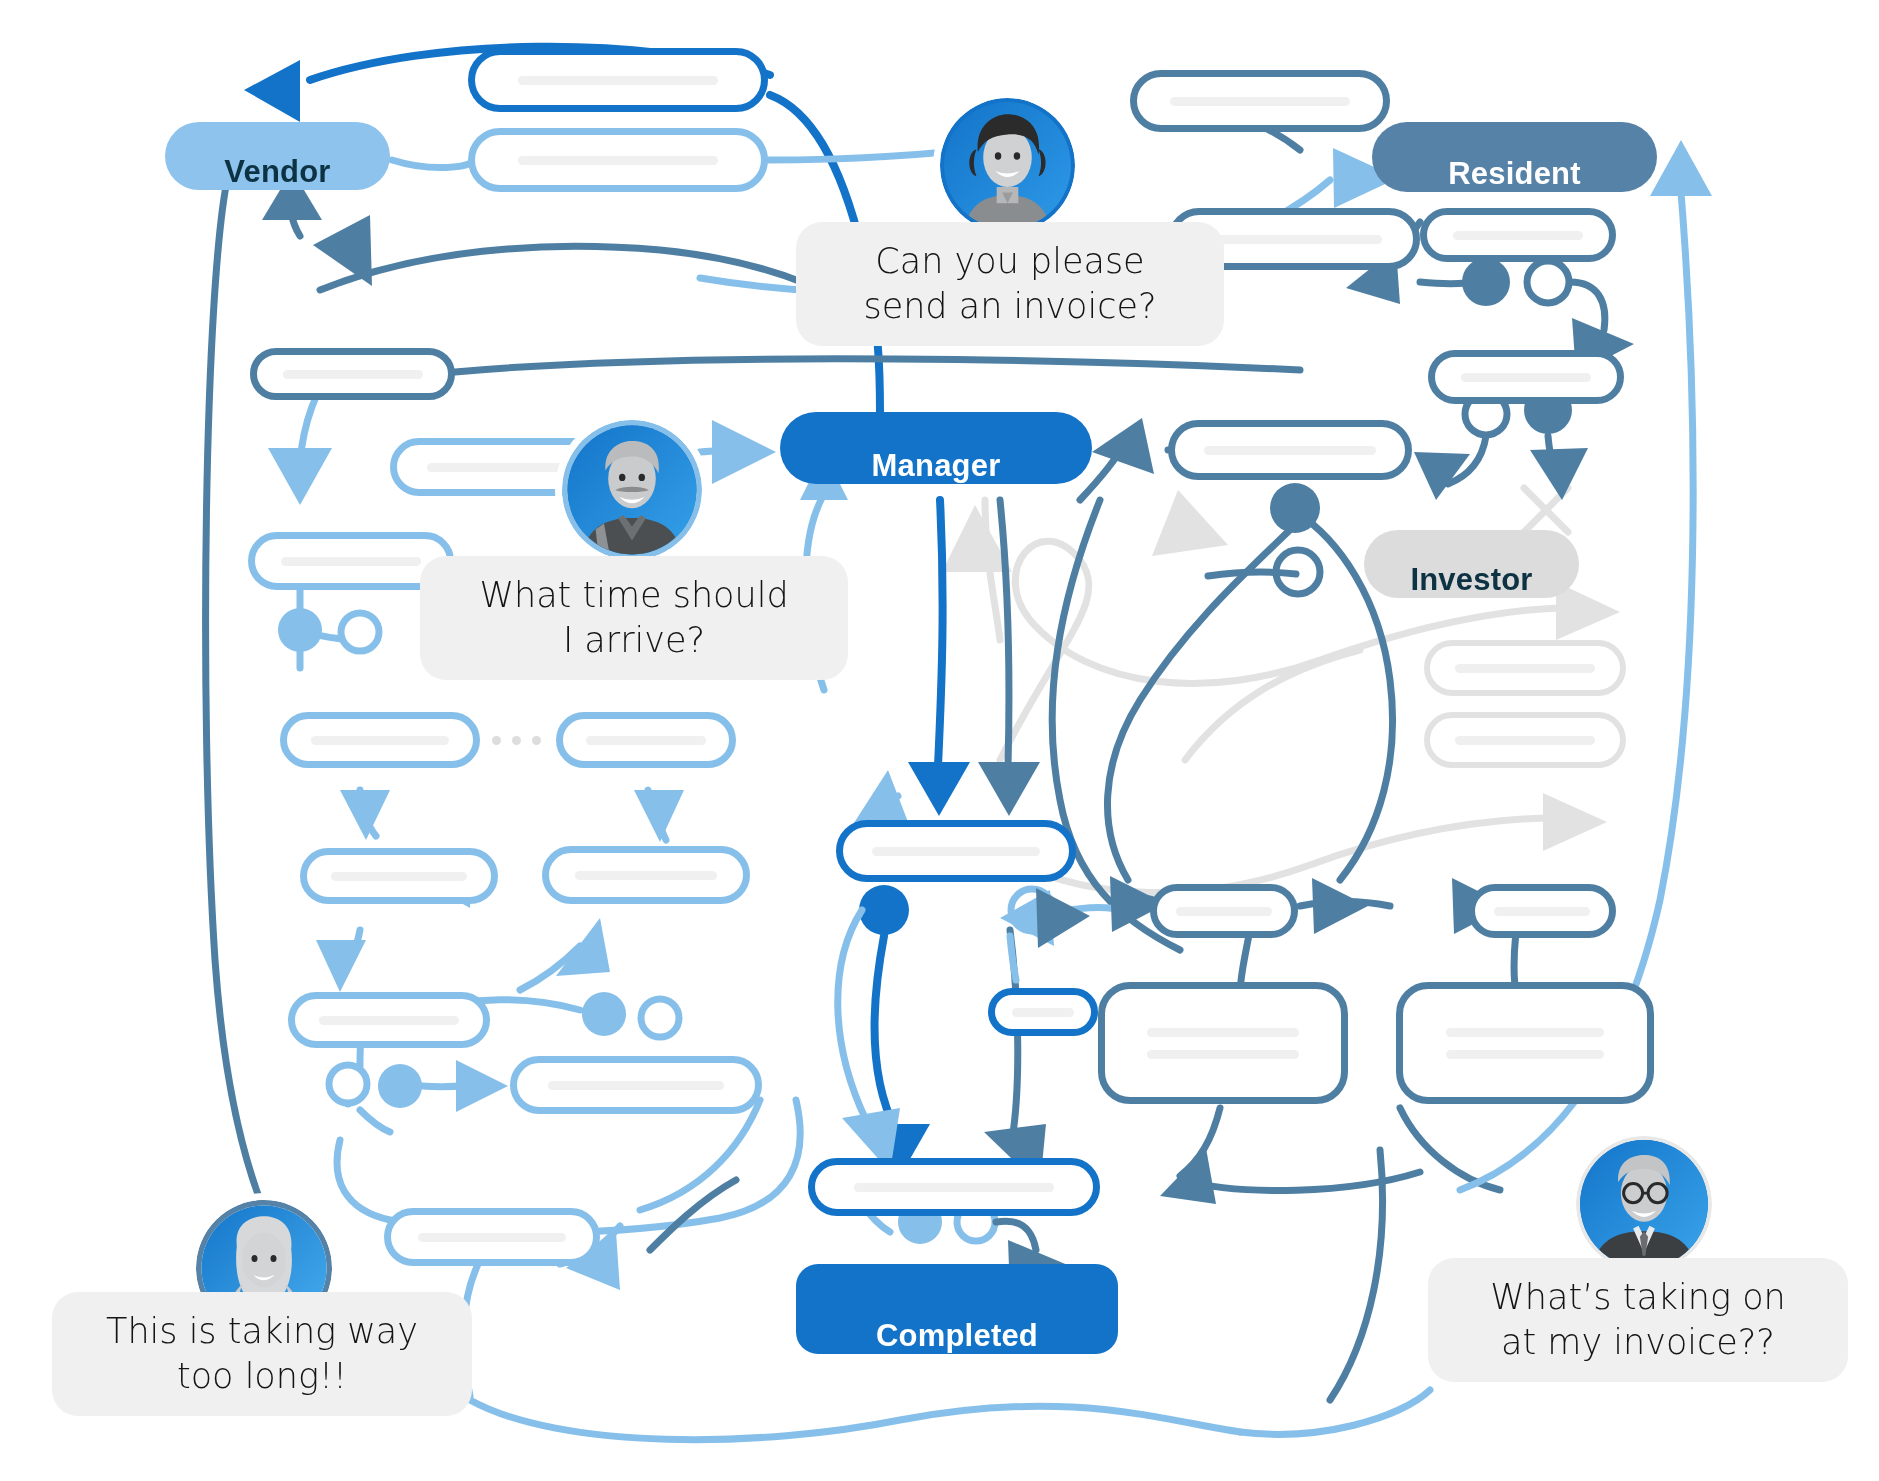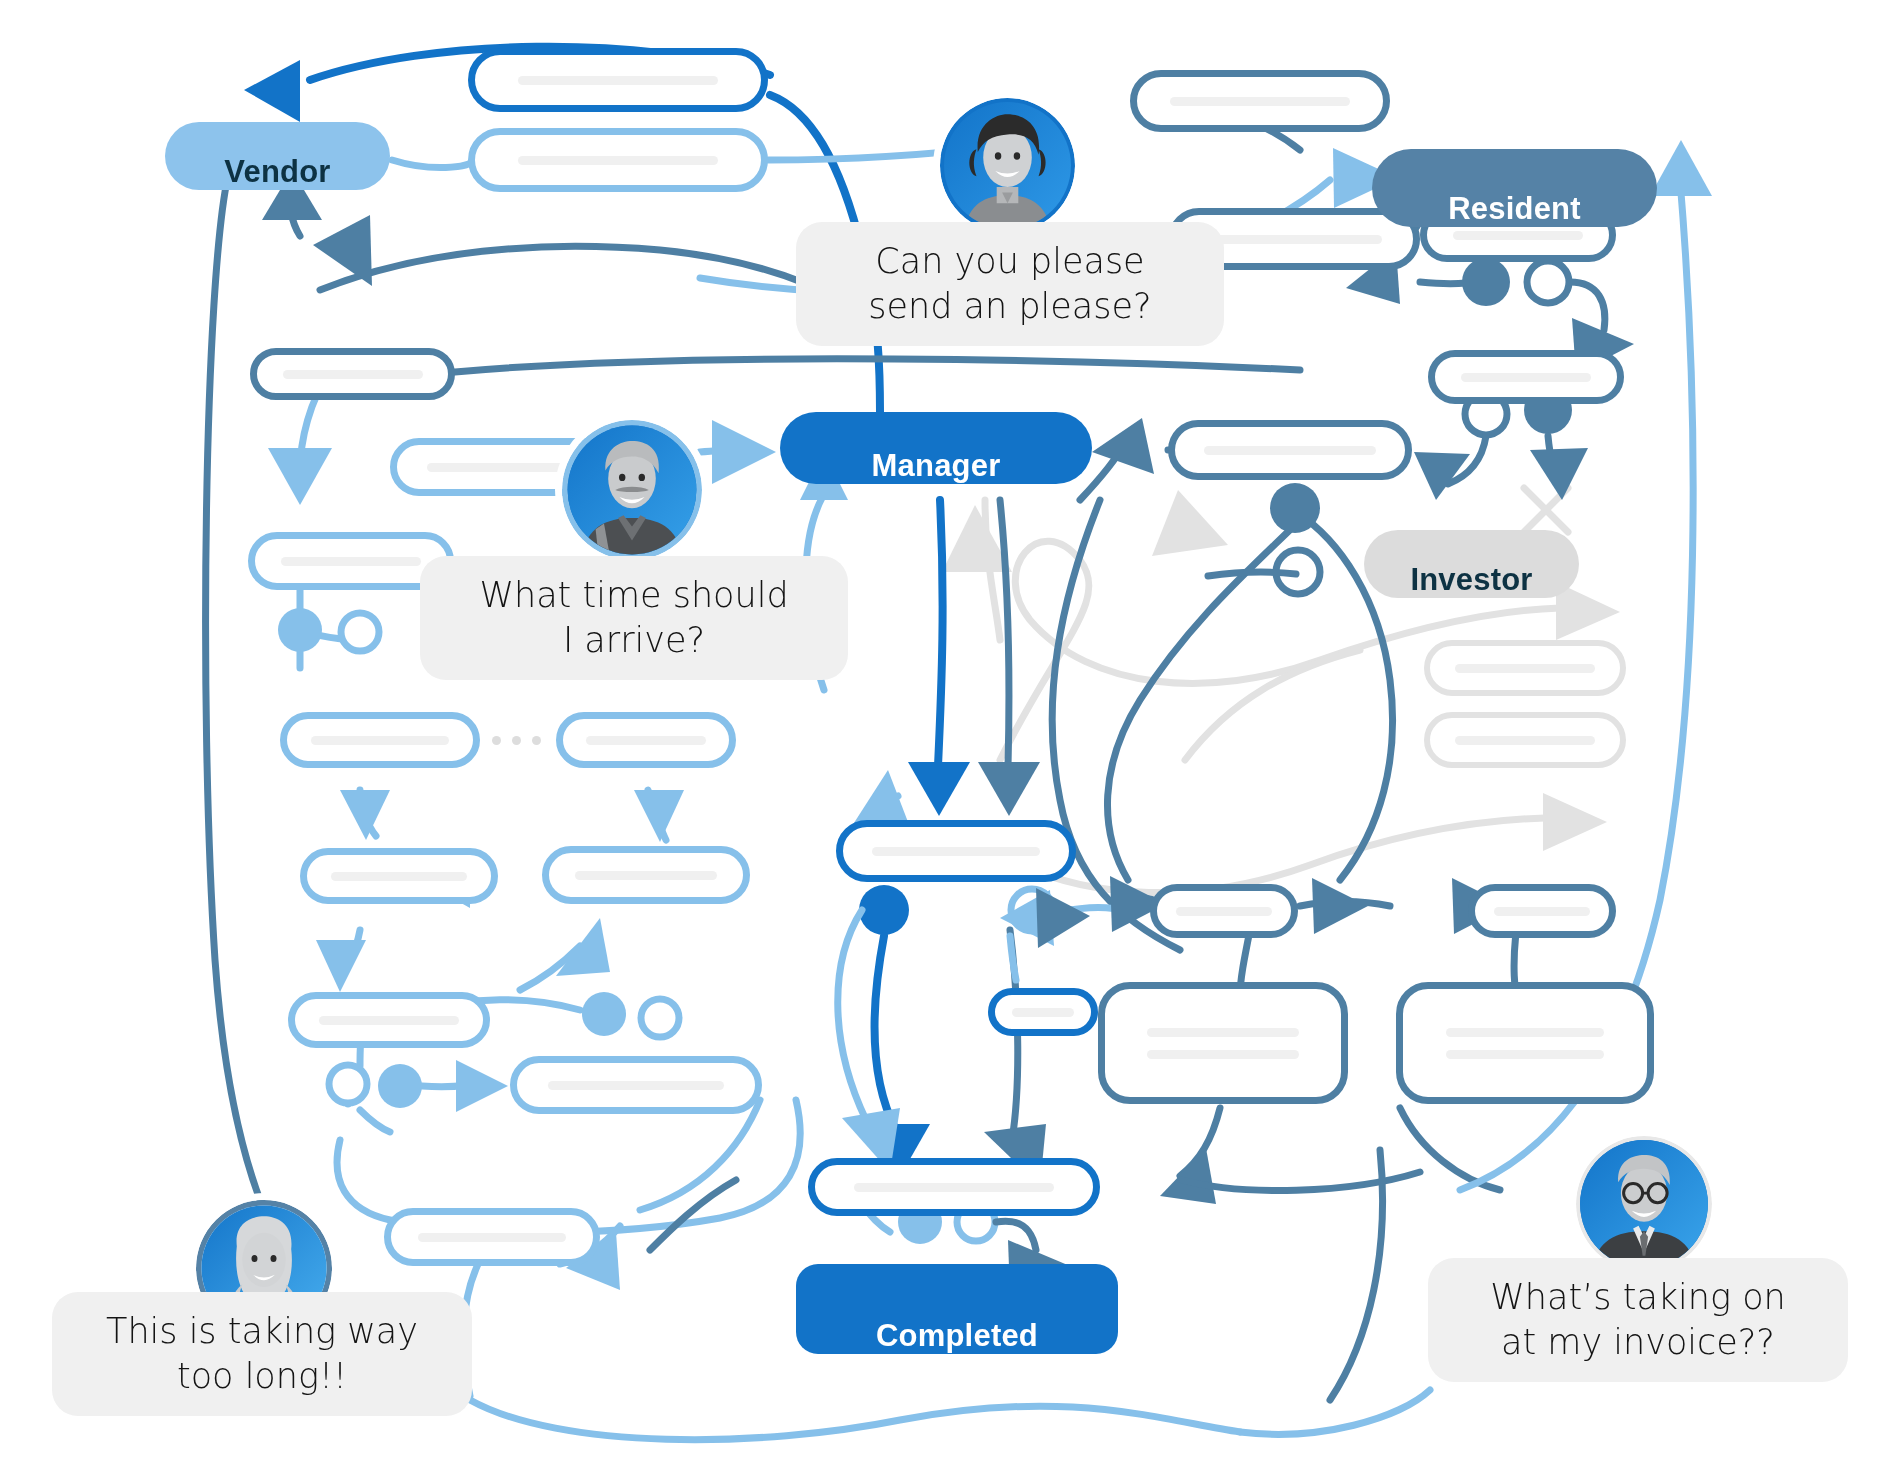--- a/index.html
+++ b/index.html
@@ -283,21 +283,21 @@
   <div class="dots" style="left:492px;top:736px;">
     <i></i>
       <i></i>
       <i></i>
   </div>
 
   <div class="role role-vendor" style="left:165px;top:122px;width:225px;height:68px;">
     <span>Vendor</span>
   </div>
 
-  <div class="role role-resident" style="left:1372px;top:122px;width:285px;height:78px;margin-top:27px;">
+  <div class="role role-resident" style="left:1372px;top:122px;width:285px;height:70px;">
     <span>Resident</span>
   </div>
 
   <div class="role role-manager" style="left:780px;top:412px;width:312px;height:72px;">
     <span>Manager</span>
   </div>
 
   <div class="role role-investor" style="left:1364px;top:530px;width:215px;height:68px;">
     <span>Investor</span>
   </div>
@@ -413,21 +413,21 @@
         <circle cx="60" cy="42" r="7" fill="none" stroke="#2a2a2a" stroke-width="2.2"></circle>
         <path d="M49 42 h4" stroke="#2a2a2a" stroke-width="2"></path>
         <path d="M41 55 Q50 64 59 55 Q50 59 41 55 Z" fill="#ffffff"></path>
       </g>
     </svg>
   </div>
 
   <div class="bubble" style="left:796px;top:222px;width:428px;height:124px;">
     <div>
       <div>Can you please</div>
-      <div>send an please?</div>
+      <div>send an invoice?</div>
     </div>
   </div>
 
   <div class="bubble" style="left:420px;top:556px;width:428px;height:124px;">
     <div>
       <div>What time should</div>
       <div>I arrive?</div>
     </div>
   </div>
 

